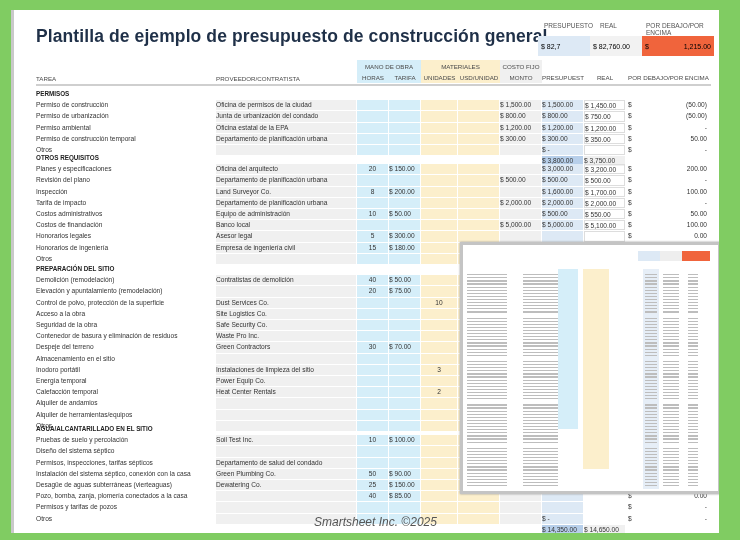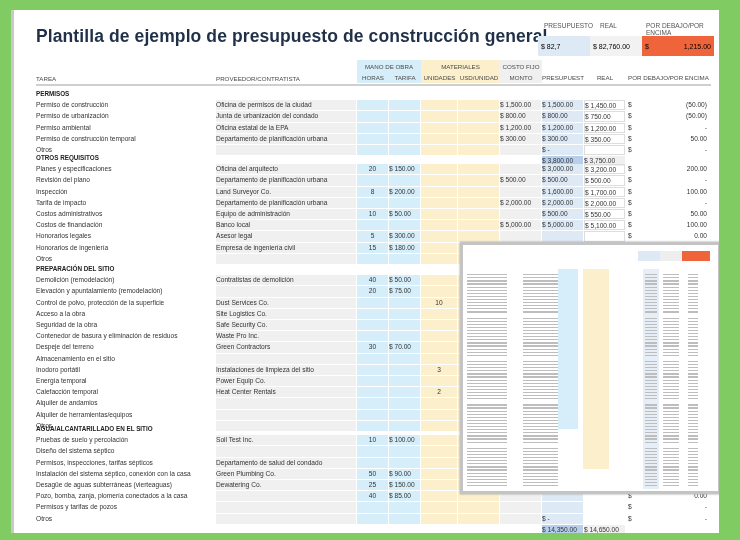--- a/index.html
+++ b/index.html
@@ -797,13 +797,14 @@
         <div class="mini-line" style="left: 225px; top: 236.8px; width: 10px;"></div>
         <div class="mini-line" style="left: 4px; top: 239.9px; width: 40px;"></div>
         <div class="mini-line" style="left: 60px; top: 239.9px; width: 35px;"></div>
         <div class="mini-line" style="left: 182px; top: 239.9px; width: 12px;"></div>
         <div class="mini-line" style="left: 200px; top: 239.9px; width: 16px;"></div>
         <div class="mini-line" style="left: 225px; top: 239.9px; width: 10px;"></div>
       </div>
   </div>
 
 
+  <div class="footer">Smartsheet Inc. ©2025</div>
 </div>
 
 </body></html>

